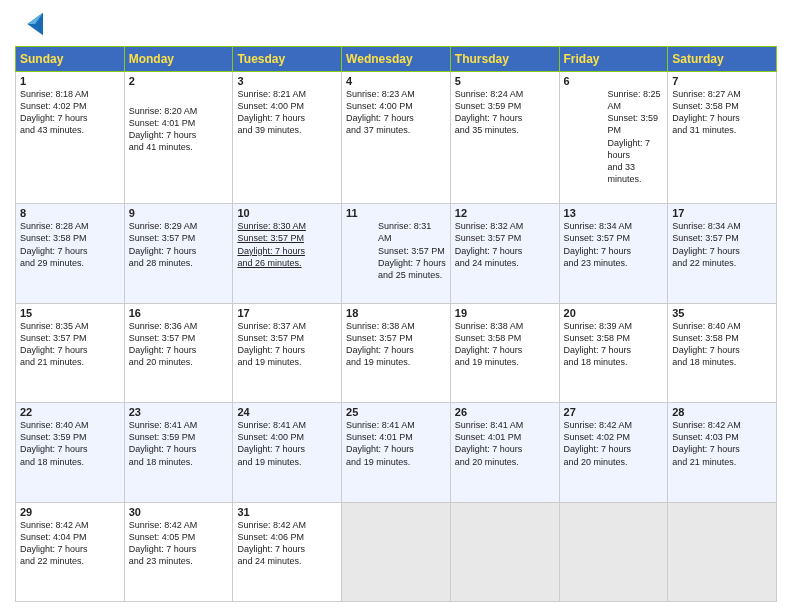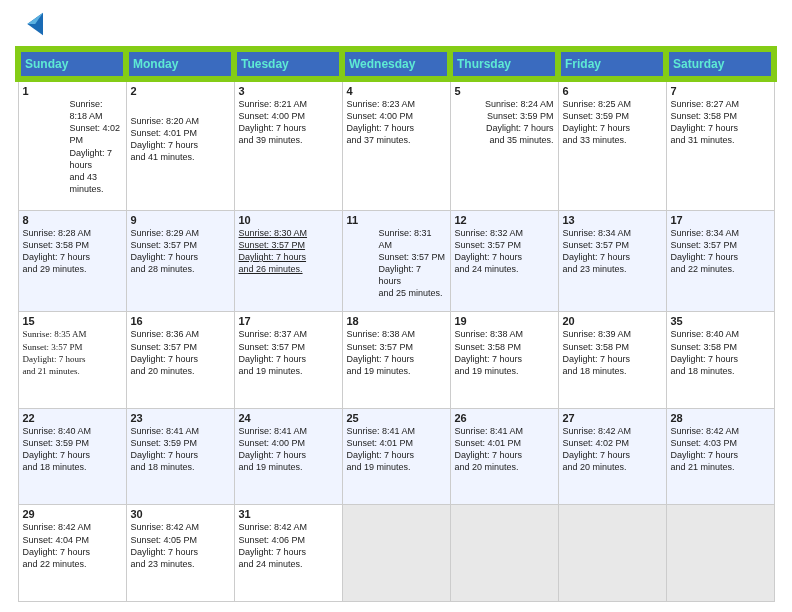--- a/index.html
+++ b/index.html
@@ -46,26 +46,26 @@
       font-weight: normal;
       color: #444;
     }
     .calendar-table {
       width: 100%;
       border-collapse: collapse;
       flex: 1;
     }
     .calendar-table th {
       background: #3a6bbf;
-      color: #5eead4;
+      color: #fde047;
       font-size: 12px;
       font-weight: bold;
       padding: 5px 4px;
       text-align: left;
-      border: 6px solid #84cc16;
+      border: 1px solid #84cc16;
     }
     .calendar-table td {
       border: 1px solid #ccc;
       vertical-align: top;
       padding: 3px 4px;
       font-size: 9.5px;
       color: #222;
       width: calc(100% / 7);
       height: 88px;
       background: #fff;
@@ -115,21 +115,21 @@
           <th>Wednesday</th>
           <th>Thursday</th>
           <th>Friday</th>
           <th>Saturday</th>
         </tr>
     </thead>
     <tbody id="calendar-body">
         <tr>
           <td>
             <span class="day-num">1</span>
-            <div class="cell-text" style="white-space: pre-line; margin-left: 47px;">Sunrise: 8:18 AM
+            <div class="cell-text" style="white-space: pre-line;">Sunrise: 8:18 AM
 Sunset: 4:02 PM
 Daylight: 7 hours
 and 43 minutes.</div>
           </td>
           <td>
             <span class="day-num">2</span>
             <div class="cell-text" style="white-space: pre-line; margin-top: 18px;">Sunrise: 8:20 AM
 Sunset: 4:01 PM
 Daylight: 7 hours
 and 41 minutes.</div>
@@ -143,28 +143,28 @@
           </td>
           <td>
             <span class="day-num">4</span>
             <div class="cell-text" style="white-space: pre-line;">Sunrise: 8:23 AM
 Sunset: 4:00 PM
 Daylight: 7 hours
 and 37 minutes.</div>
           </td>
           <td>
             <span class="day-num">5</span>
-            <div class="cell-text" style="white-space: pre-line; text-align: right;">Sunrise: 8:24 AM
+            <div class="cell-text" style="white-space: pre-line;">Sunrise: 8:24 AM
 Sunset: 3:59 PM
 Daylight: 7 hours
 and 35 minutes.</div>
           </td>
           <td>
             <span class="day-num">6</span>
-            <div class="cell-text" style="white-space: pre-line;">Sunrise: 8:25 AM
+            <div class="cell-text" style="white-space: pre-line; margin-left: 44px;">Sunrise: 8:25 AM
 Sunset: 3:59 PM
 Daylight: 7 hours
 and 33 minutes.</div>
           </td>
           <td>
             <span class="day-num">7</span>
             <div class="cell-text" style="white-space: pre-line;">Sunrise: 8:27 AM
 Sunset: 3:58 PM
 Daylight: 7 hours
 and 31 minutes.</div>
@@ -217,21 +217,21 @@
             <span class="day-num">17</span>
             <div class="cell-text" style="white-space: pre-line;">Sunrise: 8:34 AM
 Sunset: 3:57 PM
 Daylight: 7 hours
 and 22 minutes.</div>
           </td>
         </tr>
         <tr>
           <td>
             <span class="day-num">15</span>
-            <div class="cell-text" style="white-space: pre-line; font-family: Liberation Serif, serif;">Sunrise: 8:35 AM
+            <div class="cell-text" style="white-space: pre-line;">Sunrise: 8:35 AM
 Sunset: 3:57 PM
 Daylight: 7 hours
 and 21 minutes.</div>
           </td>
           <td>
             <span class="day-num">16</span>
             <div class="cell-text" style="white-space: pre-line;">Sunrise: 8:36 AM
 Sunset: 3:57 PM
 Daylight: 7 hours
 and 20 minutes.</div>

